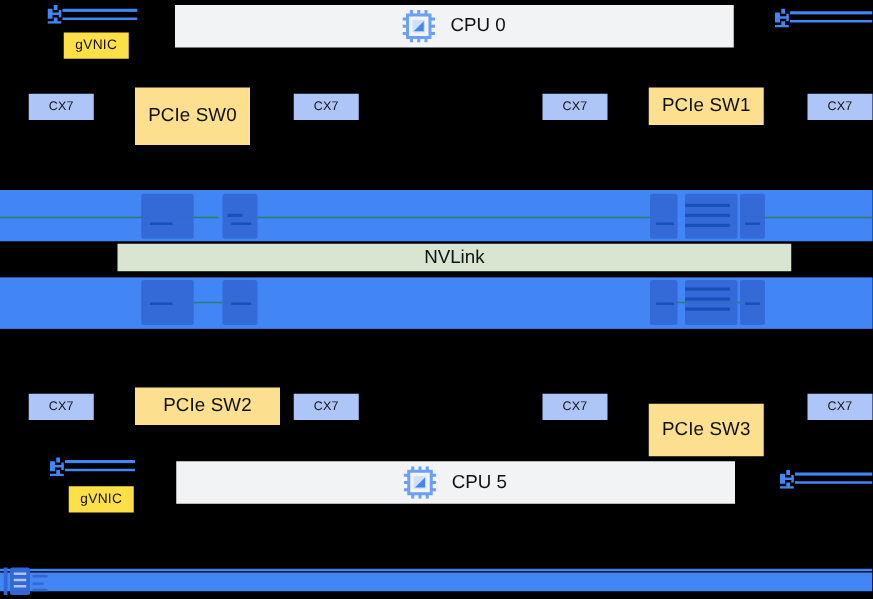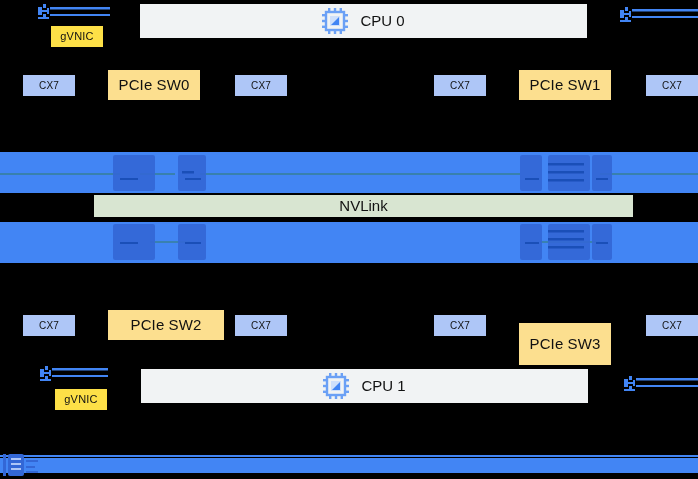--- a/index.html
+++ b/index.html
@@ -133,21 +133,21 @@
       </g>
       <rect x="12" y="3" width="66" height="2.5" fill="#4285f4"></rect>
       <rect x="12" y="10" width="66" height="2" fill="#4285f4"></rect>
     </svg>
   </div>
 
   <div class="abs node node-cx7" style="left:23px; top:75px; width:52px; height:21px;">
     <span>CX7</span>
   </div>
 
-  <div class="abs node node-pcie" style="left:108px; top:70px; width:92px; height:30px;">
+  <div class="abs node node-pcie" style="left:108px; top:70px; width:92px; height:46px;">
     <span>PCIe SW0</span>
   </div>
 
   <div class="abs node node-cx7" style="left:235px; top:75px; width:52px; height:21px;">
     <span>CX7</span>
   </div>
 
   <div class="abs node node-cx7" style="left:434px; top:75px; width:52px; height:21px;">
     <span>CX7</span>
   </div>
@@ -277,21 +277,21 @@
             <rect x="0" y="17.6" width="4" height="2.4"></rect>
           <rect x="22" y="6" width="4" height="2.4"></rect>
             <rect x="22" y="11.8" width="4" height="2.4"></rect>
             <rect x="22" y="17.6" width="4" height="2.4"></rect>
         </g>
         <rect x="4" y="4" width="18" height="18" fill="none" stroke="#6ba0f5" stroke-width="2.4"></rect>
         <rect x="8" y="8" width="10" height="10" fill="#cfe0fb"></rect>
         <path d="M9 17 L17 17 L17 9 Z" fill="#4285f4"></path>
       </svg>
     </span>
-    <span class="cpu-label">CPU 1</span>
+    <span class="cpu-label">CPU 5</span>
   </div>
 
   <div class="abs" style="left:624px; top:375px; width:74px; height:16px;">
     <svg class="icon-svg" width="74" height="16" viewBox="0 0 74 16" aria-hidden="true">
       <g fill="#4285f4">
         <rect x="0" y="4" width="4" height="8"></rect>
         <rect x="5" y="1" width="3" height="4"></rect>
         <rect x="5" y="11" width="3" height="4"></rect>
         <rect x="9" y="5" width="2" height="6"></rect>
         <rect x="2" y="7" width="9" height="2"></rect>

